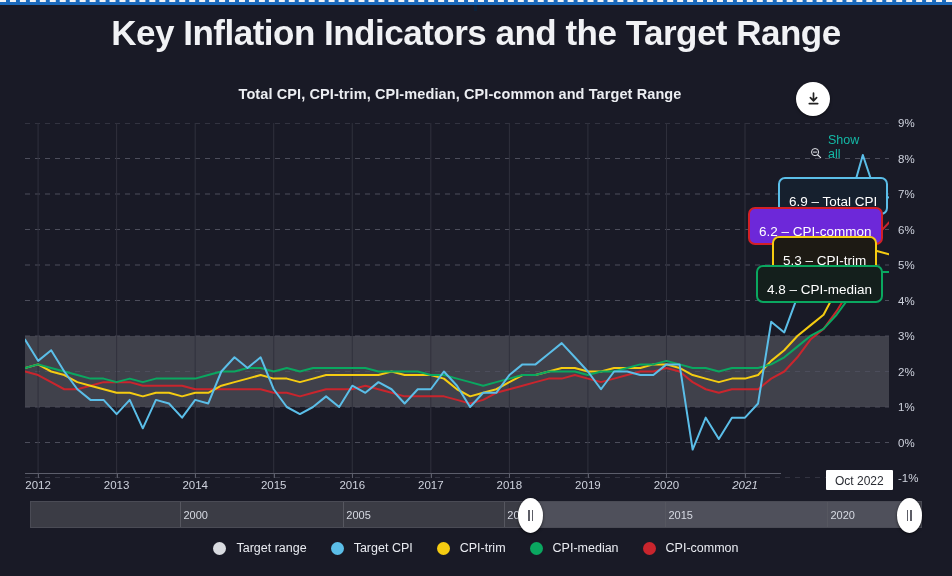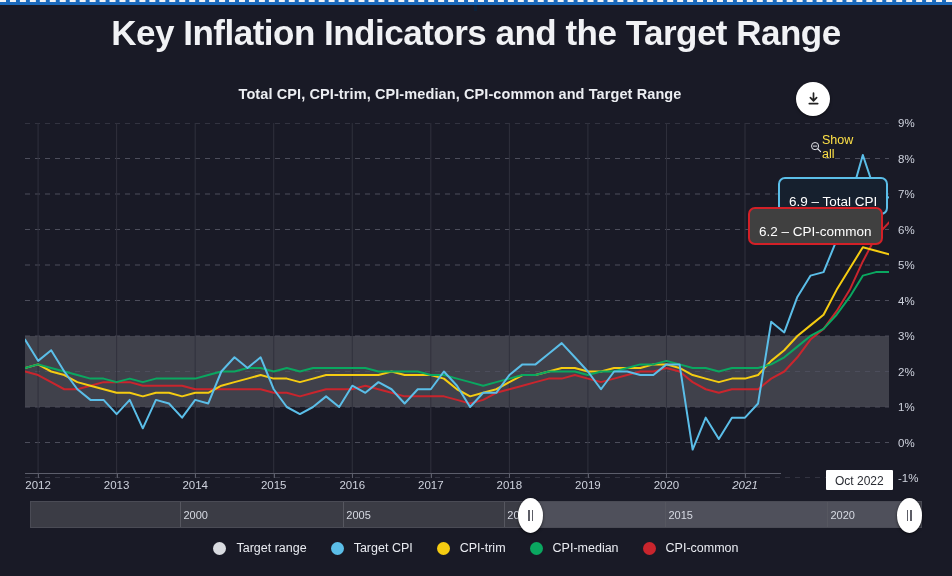--- a/index.html
+++ b/index.html
@@ -87,39 +87,39 @@
     transform: translateX(-50%);
     white-space: nowrap;
   }
 
   svg.series { position: absolute; inset: 0; overflow: visible; }
   svg.series path { fill: none; stroke-width: 2; stroke-linejoin: round; stroke-linecap: round; }
 
   
   .show-all {
     position: absolute; left: 810px; top: 133px;
-    display: flex; align-items: center; 
-    color: #fde047; font-size: 12.5px;
+    display: flex; align-items: flex-end; gap: 6px;
+    color: #14b8a6; font-size: 12.5px;
     cursor: pointer;
   }
 
   
   .callout {
     position: absolute;
     background: #16202e;
     border-radius: 7px;
     border: 2px solid;
     color: #ffffff;
     font-size: 13.5px;
     padding: 15px 9px 4px 9px;
     white-space: nowrap;
     cursor: pointer;
   }
   .c-total   { border-color: #5bbee8; top: 177px; left: 778px; }
-  .c-common  { border-color: #d32027; border-width: 2px; top: 207px; left: 748px; background:#404040;text-align:right; }
+  .c-common  { border-color: #d32027; border-width: 2px; top: 207px; left: 748px; background:#6d28d9;text-align:right; }
   .c-trim    { border-color: #f5cc11; top: 236px; left: 772px; background:#1d1a14; }
   .c-median  { border-color: #0aa760; top: 265px; left: 756px; background:#141f1c; }
 
   
   .date-badge {
     position: absolute; left: 826px; top: 470px;
     background: #ffffff; color: #2a2c33;
     font-size: 12px; padding: 4px 9px 2px 9px;
     border-radius: 1px;
     white-space: nowrap;
@@ -262,20 +262,22 @@
     <svg width="16" height="16" viewBox="0 0 16 16">
       <circle cx="6.8" cy="6.8" r="4.8" stroke="#e8eaf0" stroke-width="1.3" fill="none"></circle>
       <path d="M4.4 6.8 L9.2 6.8" stroke="#e8eaf0" stroke-width="1.3" stroke-linecap="round"></path>
       <path d="M10.4 10.4 L14.2 14.2" stroke="#e8eaf0" stroke-width="1.5" stroke-linecap="round"></path>
     </svg>
     <span>Show all</span>
   </div>
 
   <div class="callout c-total">6.9 – Total CPI</div>
   <div class="callout c-common">6.2 – CPI-common</div>
+  <div class="callout c-trim">5.3 – CPI-trim</div>
+  <div class="callout c-median">4.8 – CPI-median</div>
 
   <div class="date-badge">Oct 2022</div>
 
   <div class="nav" id="nav">
     <div class="nav-selected" id="nav-selected" style="left: 499.29px; width: 378.25px;"></div>
     <div id="nav-grid">
         <div class="nav-vgrid" style="left: 148.65px;"></div>
         <div class="nav-vgrid" style="left: 311.52px;"></div>
         <div class="nav-vgrid" style="left: 472.61px;"></div>
         <div class="nav-vgrid" style="left: 633.7px;"></div>

